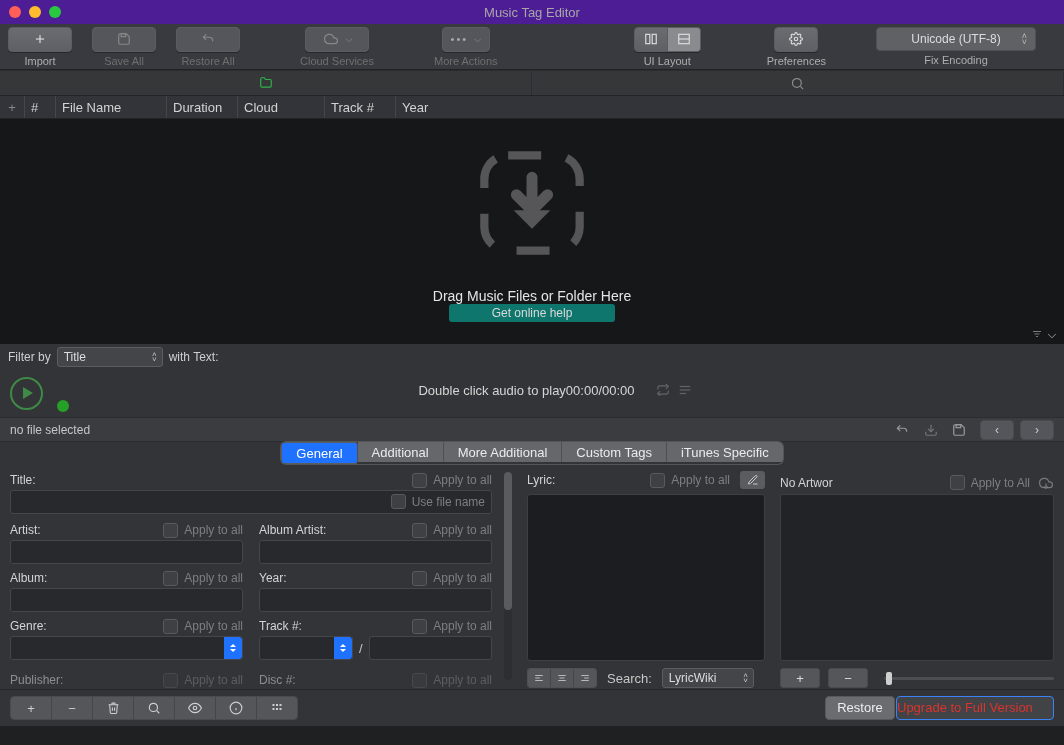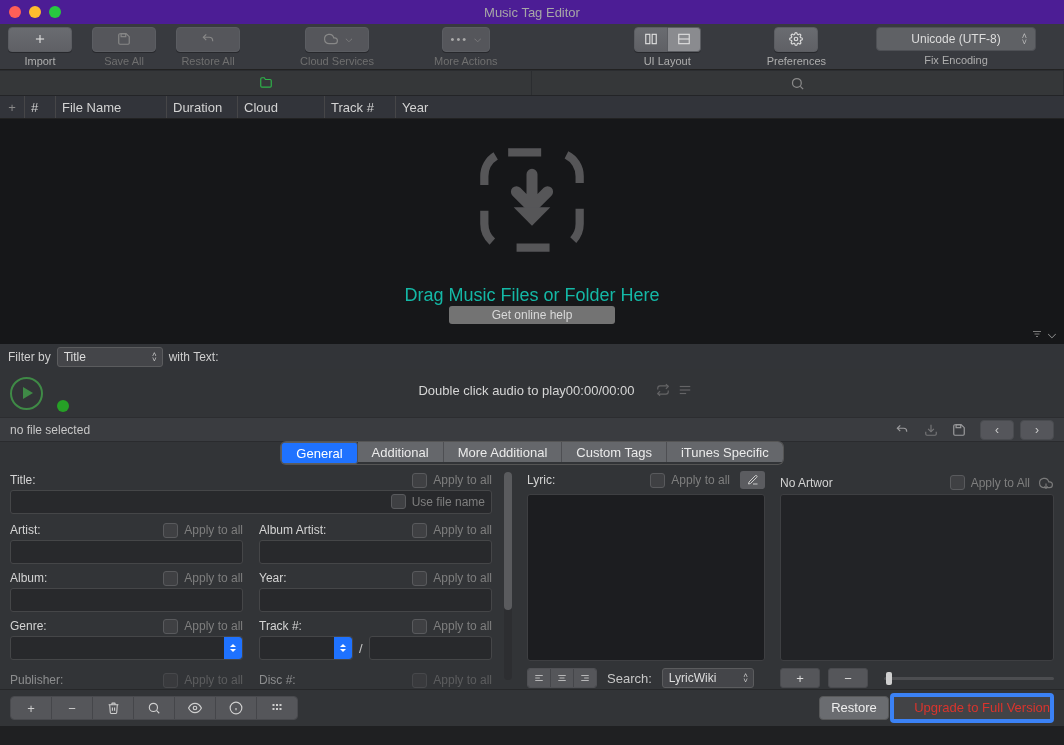--- a/index.html
+++ b/index.html
@@ -27,22 +27,22 @@
 .enc-sel .chev{position:absolute;right:8px;color:#bbb;font-size:9px;line-height:6px}
 
 .subbar{height:24px;background:#353739;border-top:1px solid #2b2d30;border-bottom:1px solid #232427;display:flex;align-items:center;justify-content:center}
 .subbar .cell{flex:1;display:flex;align-items:center;justify-content:center;border-right:1px solid #2b2d30;height:100%}
 
 .hdr{height:22px;background:#32343a;border-bottom:1px solid #222;display:flex;align-items:center;color:#d3d3d3;font-size:13px}
 .hdr .col{height:100%;display:flex;align-items:center;padding-left:6px;border-right:1px solid #464648}
 
 .drop{height:225px;background:#161719;display:flex;flex-direction:column;align-items:center;justify-content:center;position:relative}
 .drop-svg{margin-top:6px}
-.drop-txt{margin-top:30px;font-size:18px;color:#14b8a6}
-.help-btn{width:166px;height:18px;line-height:18px;text-align:center;background:#737373;border-radius:3px;font-size:12px;color:#d9d9d9}
+.drop-txt{margin-top:30px;font-size:14px;color:#e5e5e5}
+.help-btn{width:166px;height:18px;line-height:18px;text-align:center;background:#0f766e;border-radius:3px;font-size:12px;color:#d9d9d9}
 .drop-dd{position:absolute;right:8px;bottom:3px;display:flex;gap:4px}
 
 .filterbar{height:25px;background:#323438;display:flex;align-items:center;padding:0 8px;font-size:12px;color:#cfcfcf}
 .sel{height:18px;background:#444549;border:1px solid #5b5c5e;border-radius:3px;display:flex;align-items:center;padding:0 6px;font-size:12px;color:#ddd;position:relative}
 .sel .ar{position:absolute;right:5px;font-size:8px;line-height:5px;color:#c8c8c8}
 .filter-in{flex:1;margin-left:8px;height:20px;background:#1e1f22;border:1px solid #404143;border-radius:11px;display:flex;align-items:center;padding:0 8px;color:#7a7a7a;font-size:12px}
 
 .player{height:48px;background:#323437;display:flex;align-items:center;padding:0 10px}
 .playbtn{width:29px;height:29px;border:2px solid #3f8a46;border-radius:50%;display:flex;align-items:center;justify-content:center}
 .play-tri{width:0;height:0;border-left:10px solid #3f8a46;border-top:6px solid transparent;border-bottom:6px solid transparent;margin-left:3px}
@@ -96,21 +96,21 @@
 .sqbtn{width:38px;height:18px;background:#55565a;border:1px solid #4a4b4f;border-radius:3px;display:flex;align-items:center;justify-content:center;color:#ddd}
 .slider{flex:1;height:3px;background:#4c4d50;border-radius:2px;position:relative;margin-left:8px}
 .slider .k{position:absolute;left:2px;top:-5px;width:6px;height:13px;background:#cfcfcf;border-radius:2px}
 
 .bottom{height:36px;background:#323437;border-top:1px solid #262729;display:flex;align-items:center;padding:0 10px;justify-content:space-between}
 .b-left{display:flex;gap:0;border:1px solid #494a4e;border-radius:4px;overflow:hidden}
 .b-left .b{width:40px;height:22px;display:flex;align-items:center;justify-content:center;background:#55565a;border-right:1px solid #45464a;color:#cfcfcf}
 .b-left .b:last-child{border-right:none}
 .b-right{display:flex;gap:1px;align-items:center}
 .restore{width:68px;height:22px;background:#6a6c70;border:1px solid #575859;border-radius:4px;text-align:center;line-height:21px;font-size:13px;color:#eee}
-.upgrade{width:156px;height:22px;background:#424346;border:4px solid #3b82f6;border-radius:4px;text-align:right;line-height:21px;font-size:13px;color:#d9342d}
+.upgrade{width:156px;height:22px;background:#424346;border:1px solid #3b82f6;border-radius:4px;text-align:left;line-height:21px;font-size:13px;color:#d9342d}
 svg{display:block}
 </style>
 </head>
 <body>
 
 <div class="titlebar">
   <div class="traffic">
     <div class="dot r"></div>
     <div class="dot y"></div>
     <div class="dot g"></div>

